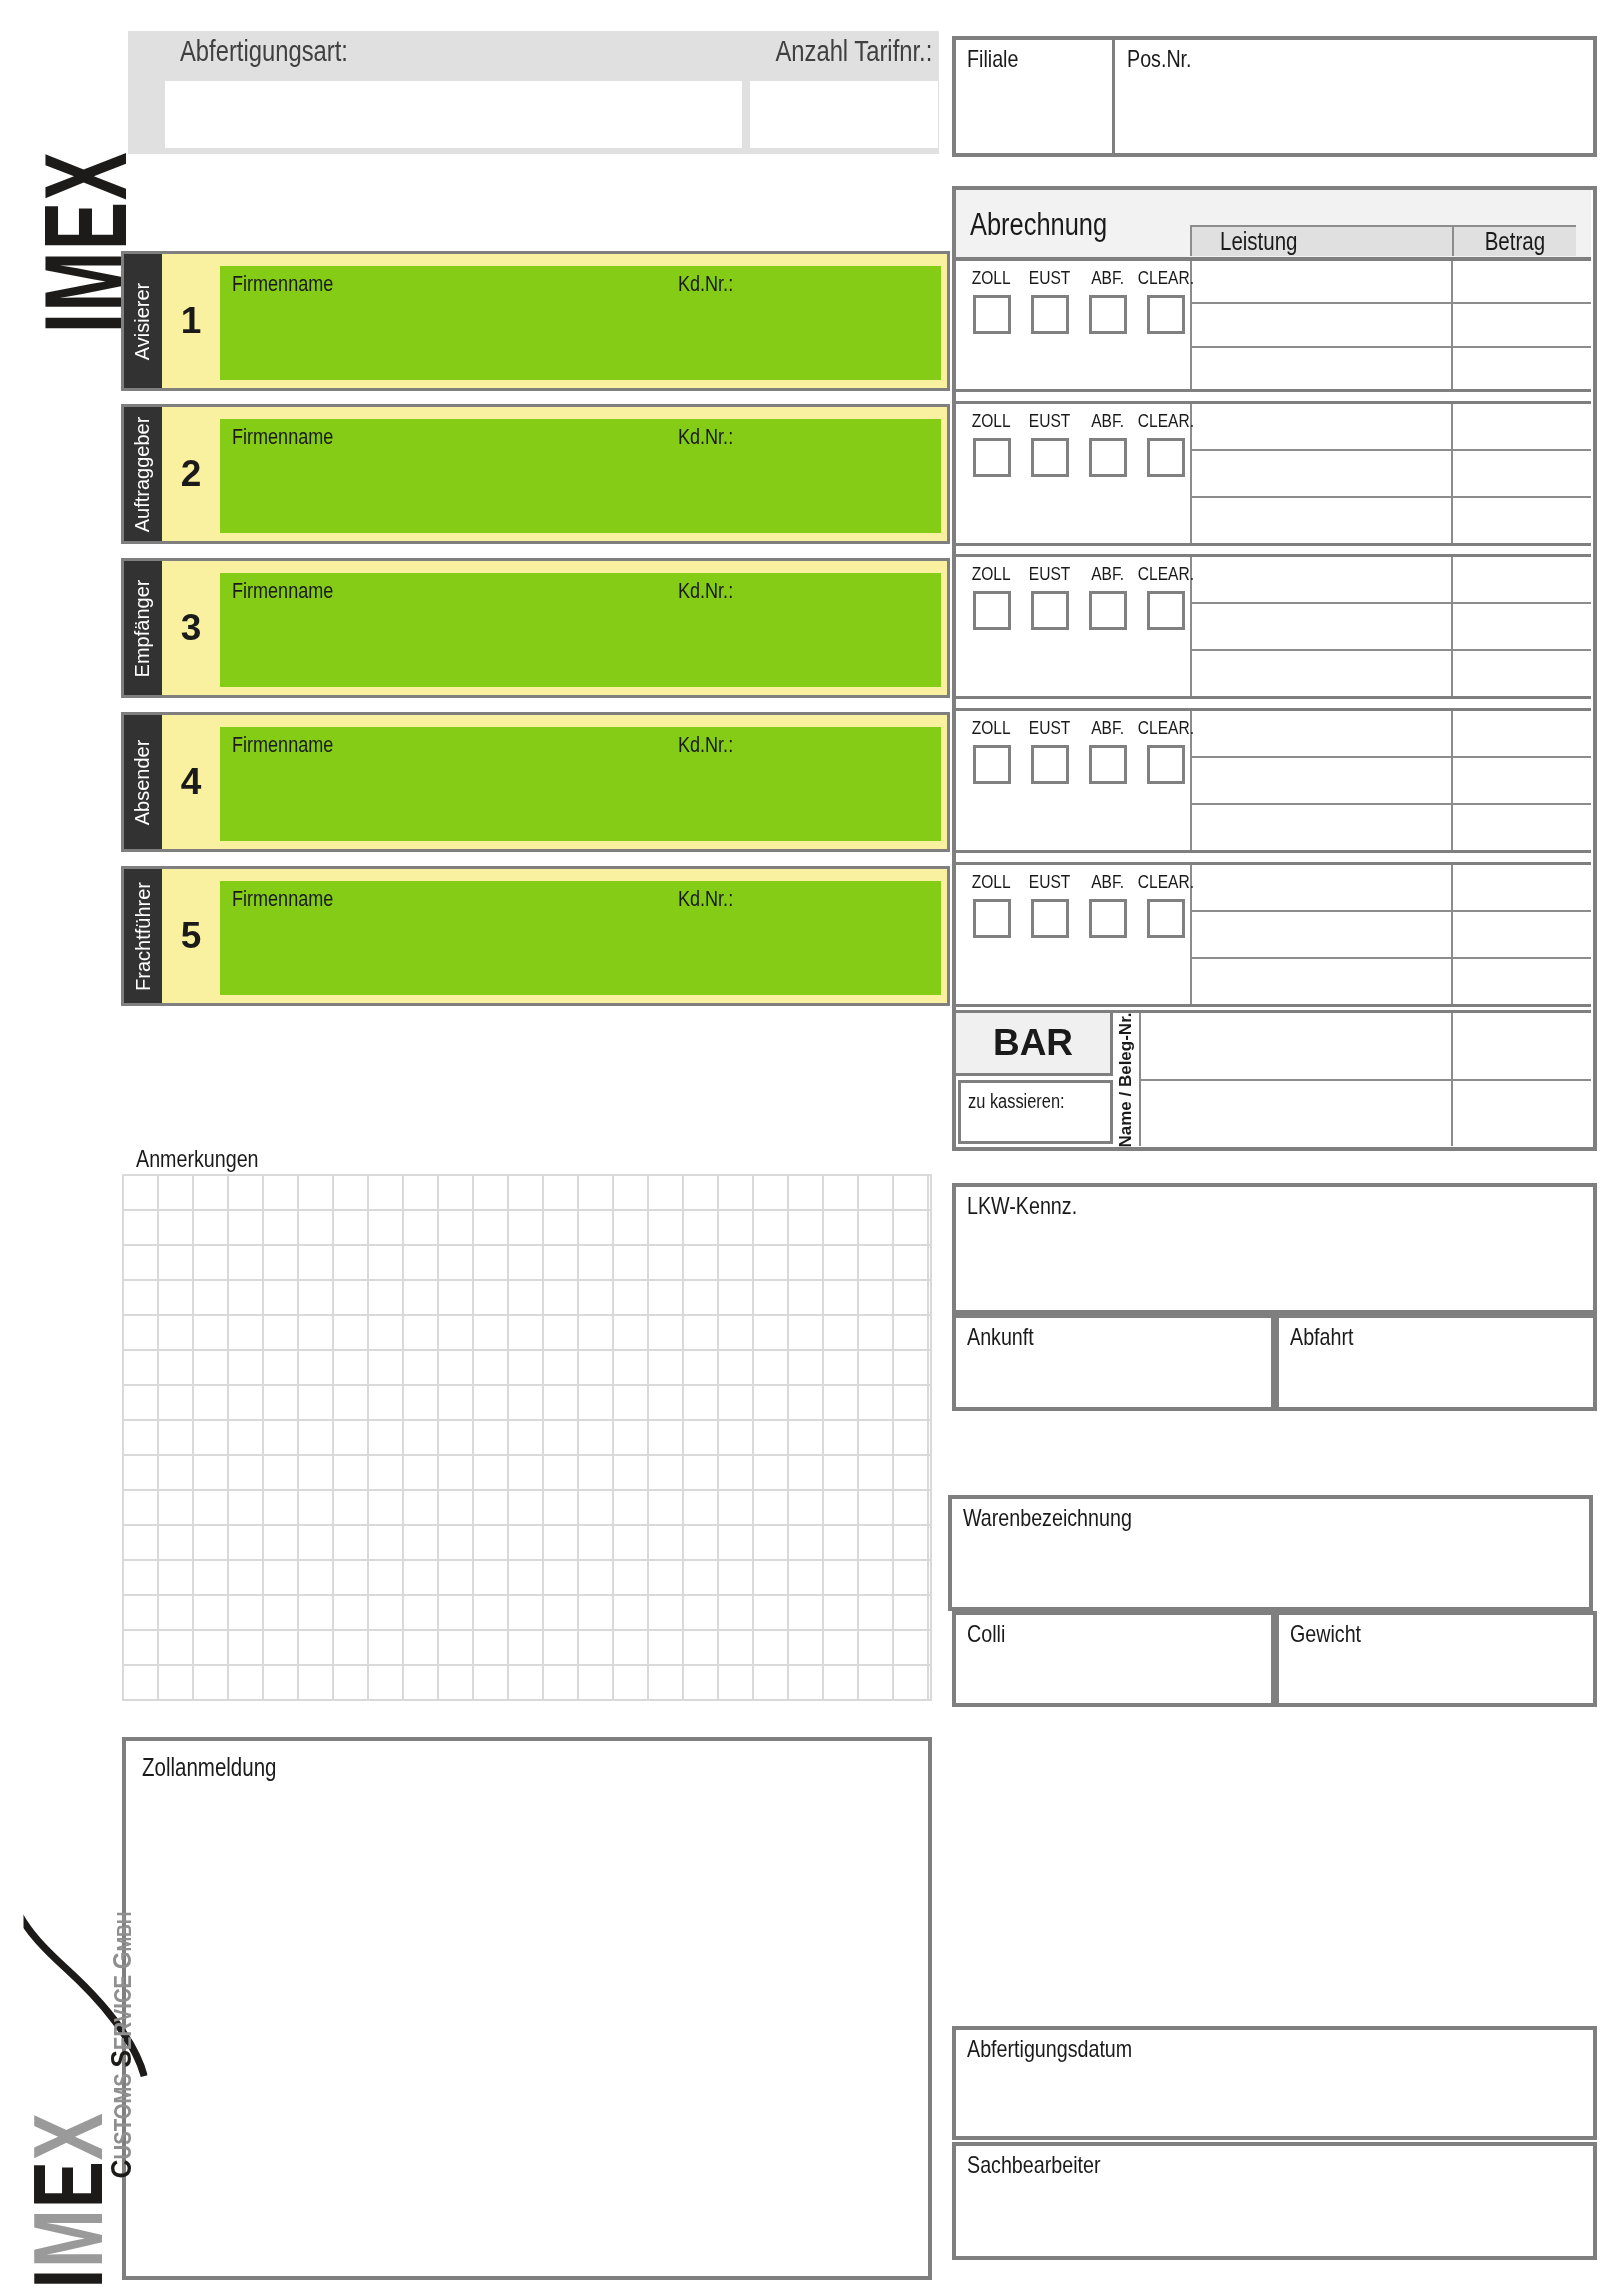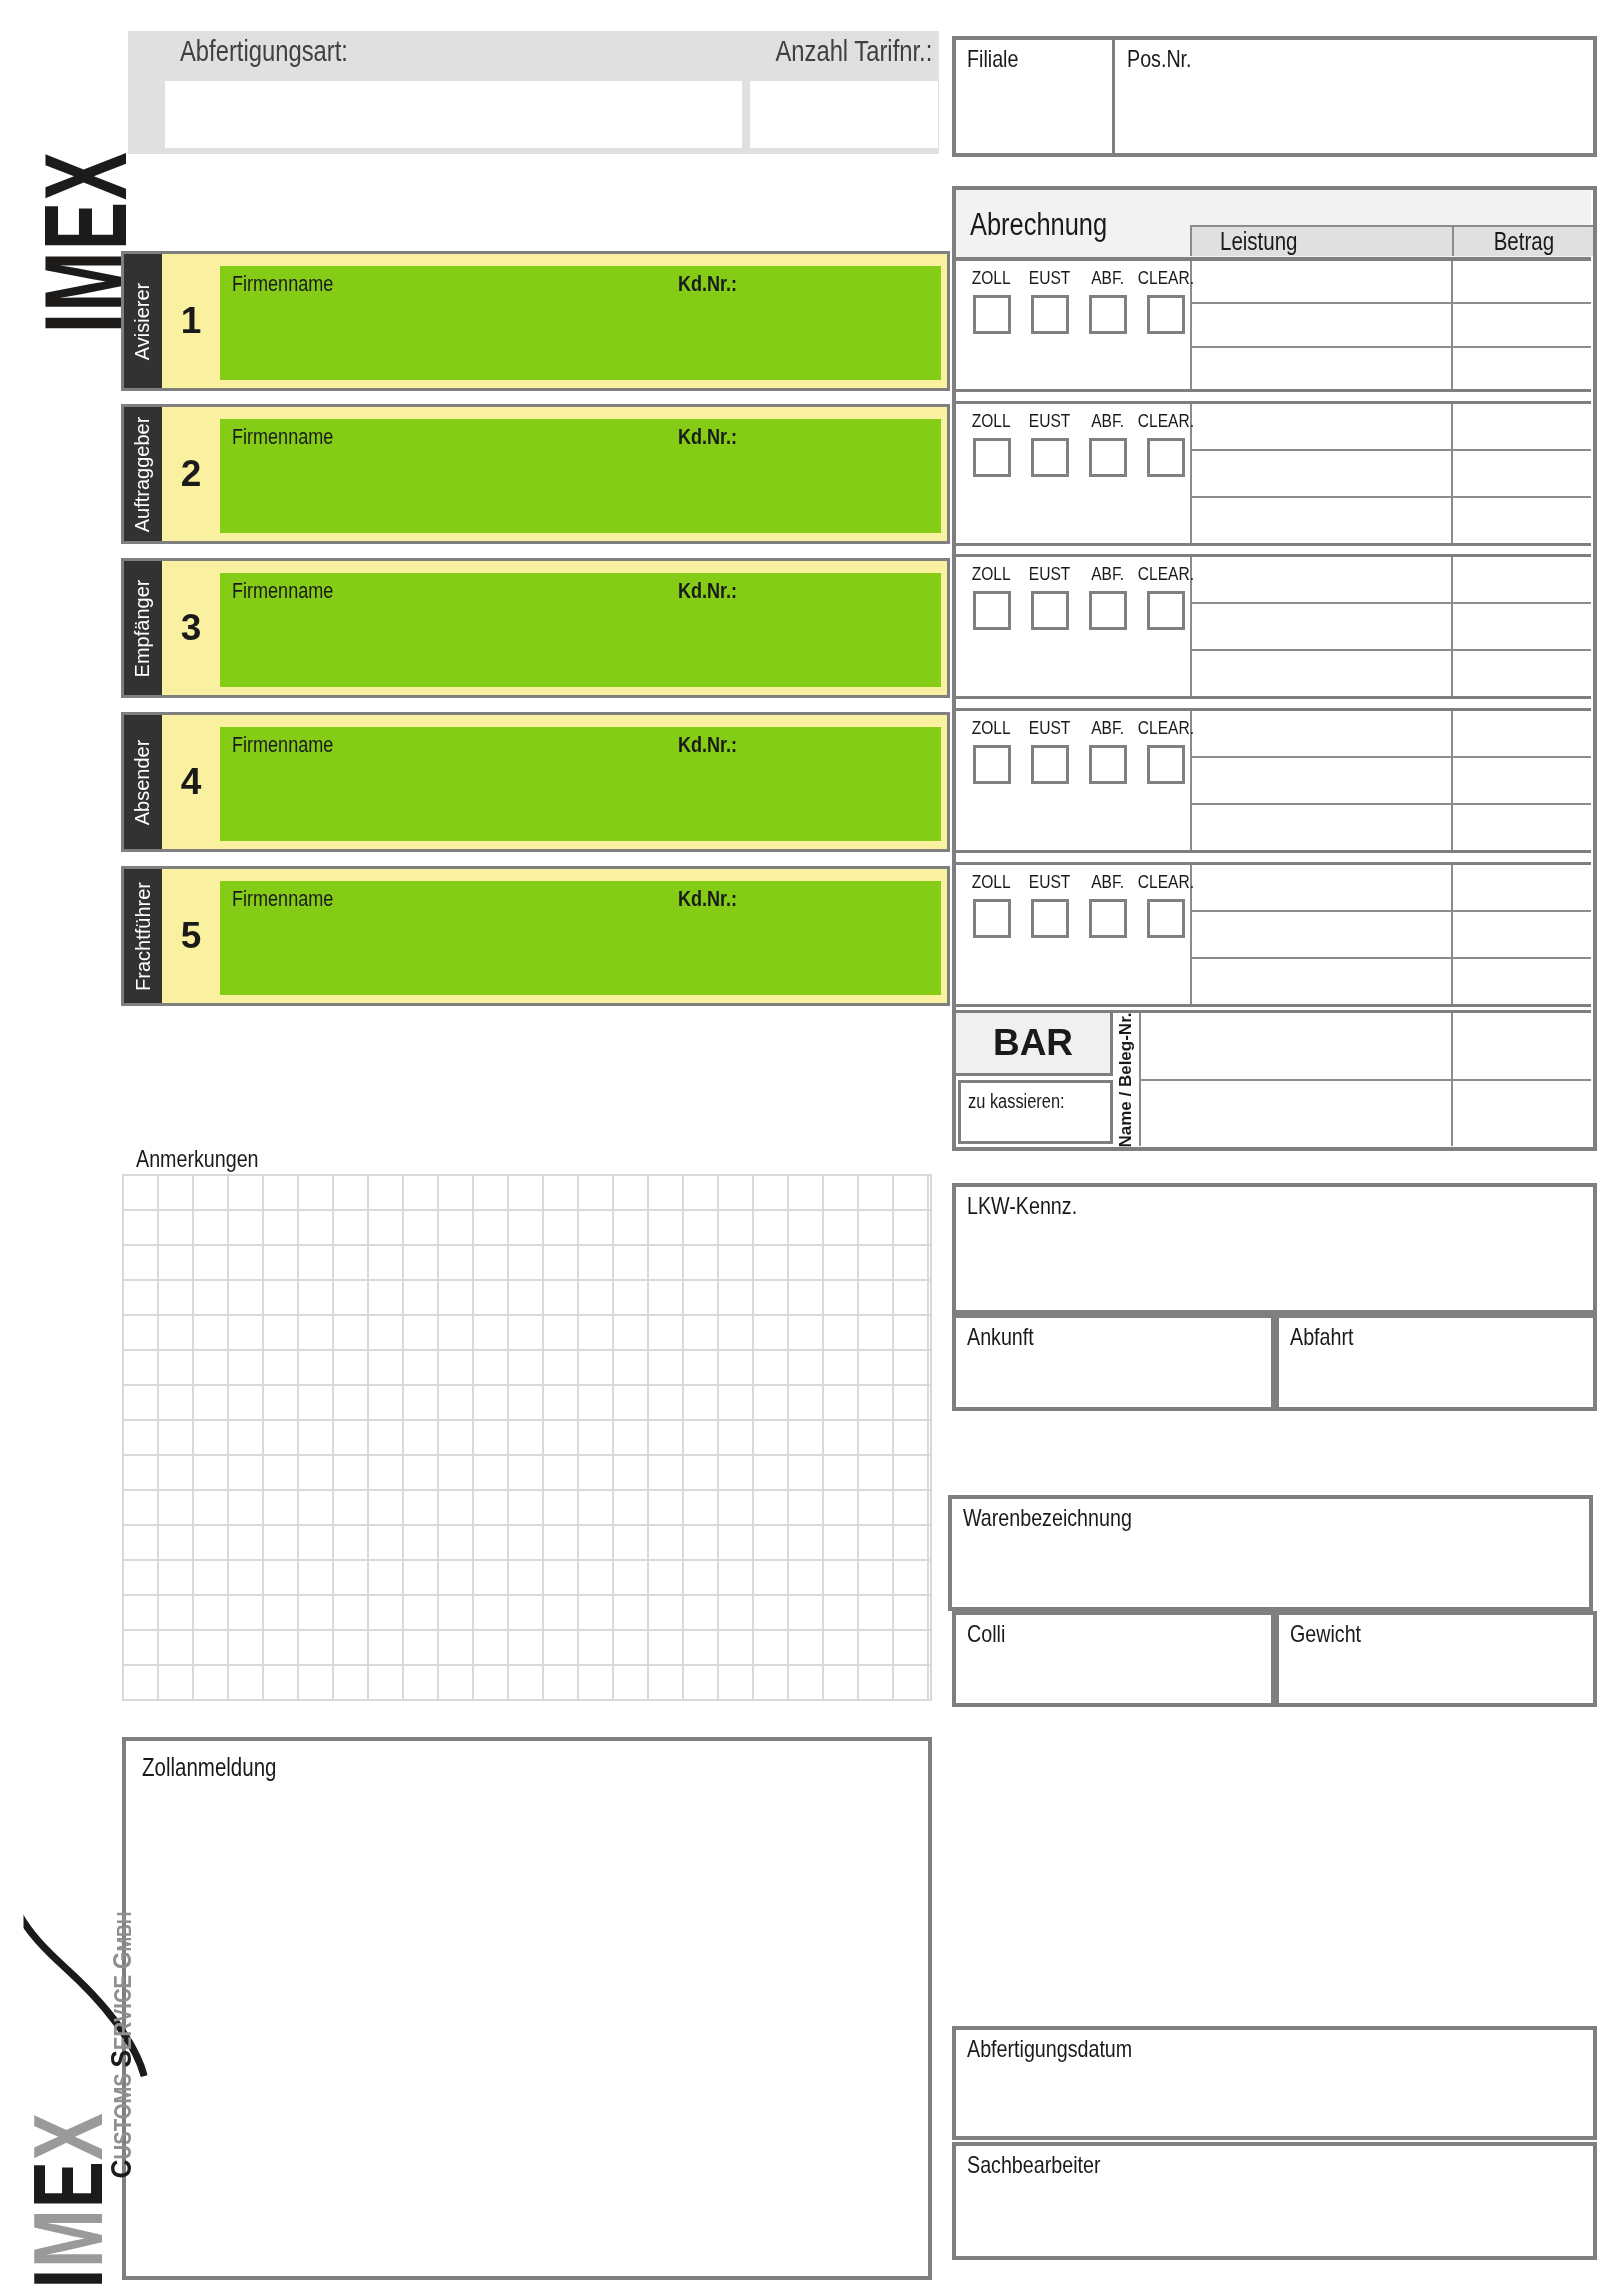--- a/index.html
+++ b/index.html
@@ -58,21 +58,21 @@
 
   
   .party{left:121px;width:829px;height:140px;border:3.9px solid #7f7f7f;background:#faf1a0;}
   .rolebar{position:absolute;left:0;top:0;bottom:0;width:38px;background:#323232;
            display:flex;align-items:center;justify-content:center;}
   .rolebar span{transform:rotate(-90deg);white-space:nowrap;color:#fff;font-size:20px;}
   .pnum{position:absolute;left:38px;top:0;bottom:0;width:58px;display:flex;align-items:center;
         justify-content:center;font-size:37px;font-weight:bold;}
   .pcell{position:absolute;left:96px;top:11.8px;right:6.5px;bottom:7.9px;background:#84cc16;padding-left:24px;}
   .pcell .fn{position:absolute;left:11.8px;top:5.2px;font-size:22px;}
-  .pcell .kd{position:absolute;left:458px;top:5.2px;font-size:22px;font-weight:bold;}
+  .pcell .kd{position:absolute;left:458px;top:5.2px;font-size:22px;}
 
   
   .anm-label{left:136px;top:1145px;font-size:24px;}
   .grid{left:122px;top:1174px;width:810px;height:527px;background:#fff;
         background-image:linear-gradient(to right,#d9d9d9 2px,transparent 2px),
                          linear-gradient(to bottom,#d9d9d9 2px,transparent 2px);
         background-size:35px 35px;border-right:2px solid #d9d9d9;border-bottom:2px solid #d9d9d9;}
 
   
   .lblbox{border:4.6px solid #7f7f7f;background:#fff;}
@@ -117,21 +117,21 @@
     <div class="abs" style="left:0;top:39px;width:151px;bottom:0;"></div>
     <div class="abs" style="left:164px;top:39px;right:0;bottom:0;"></div>
   </div>
 
   <div class="abs abr">
     <div class="abr-head">
       <div class="abr-title"><span class="cond">Abrechnung</span></div>
       <div class="colhead" style="left:234px;width:262px;padding-left:27.5px;">
           <span class="cond">Leistung</span>
         </div>
-      <div class="colhead" style="left:496px;width:141px;justify-content:center;">
+      <div class="colhead" style="left:496px;width:124px;justify-content:center;">
           <span style="transform:scaleX(.82);">Betrag</span>
         </div>
     </div>
 
     <div class="grp" style="top:71px;height:131px;">
       <div class="vdiv" style="left:234px;"></div>
       <div class="vdiv" style="left:495px;"></div>
       <div class="subrows">
         <div class="subrow"></div>
         <div class="subrow"></div>

